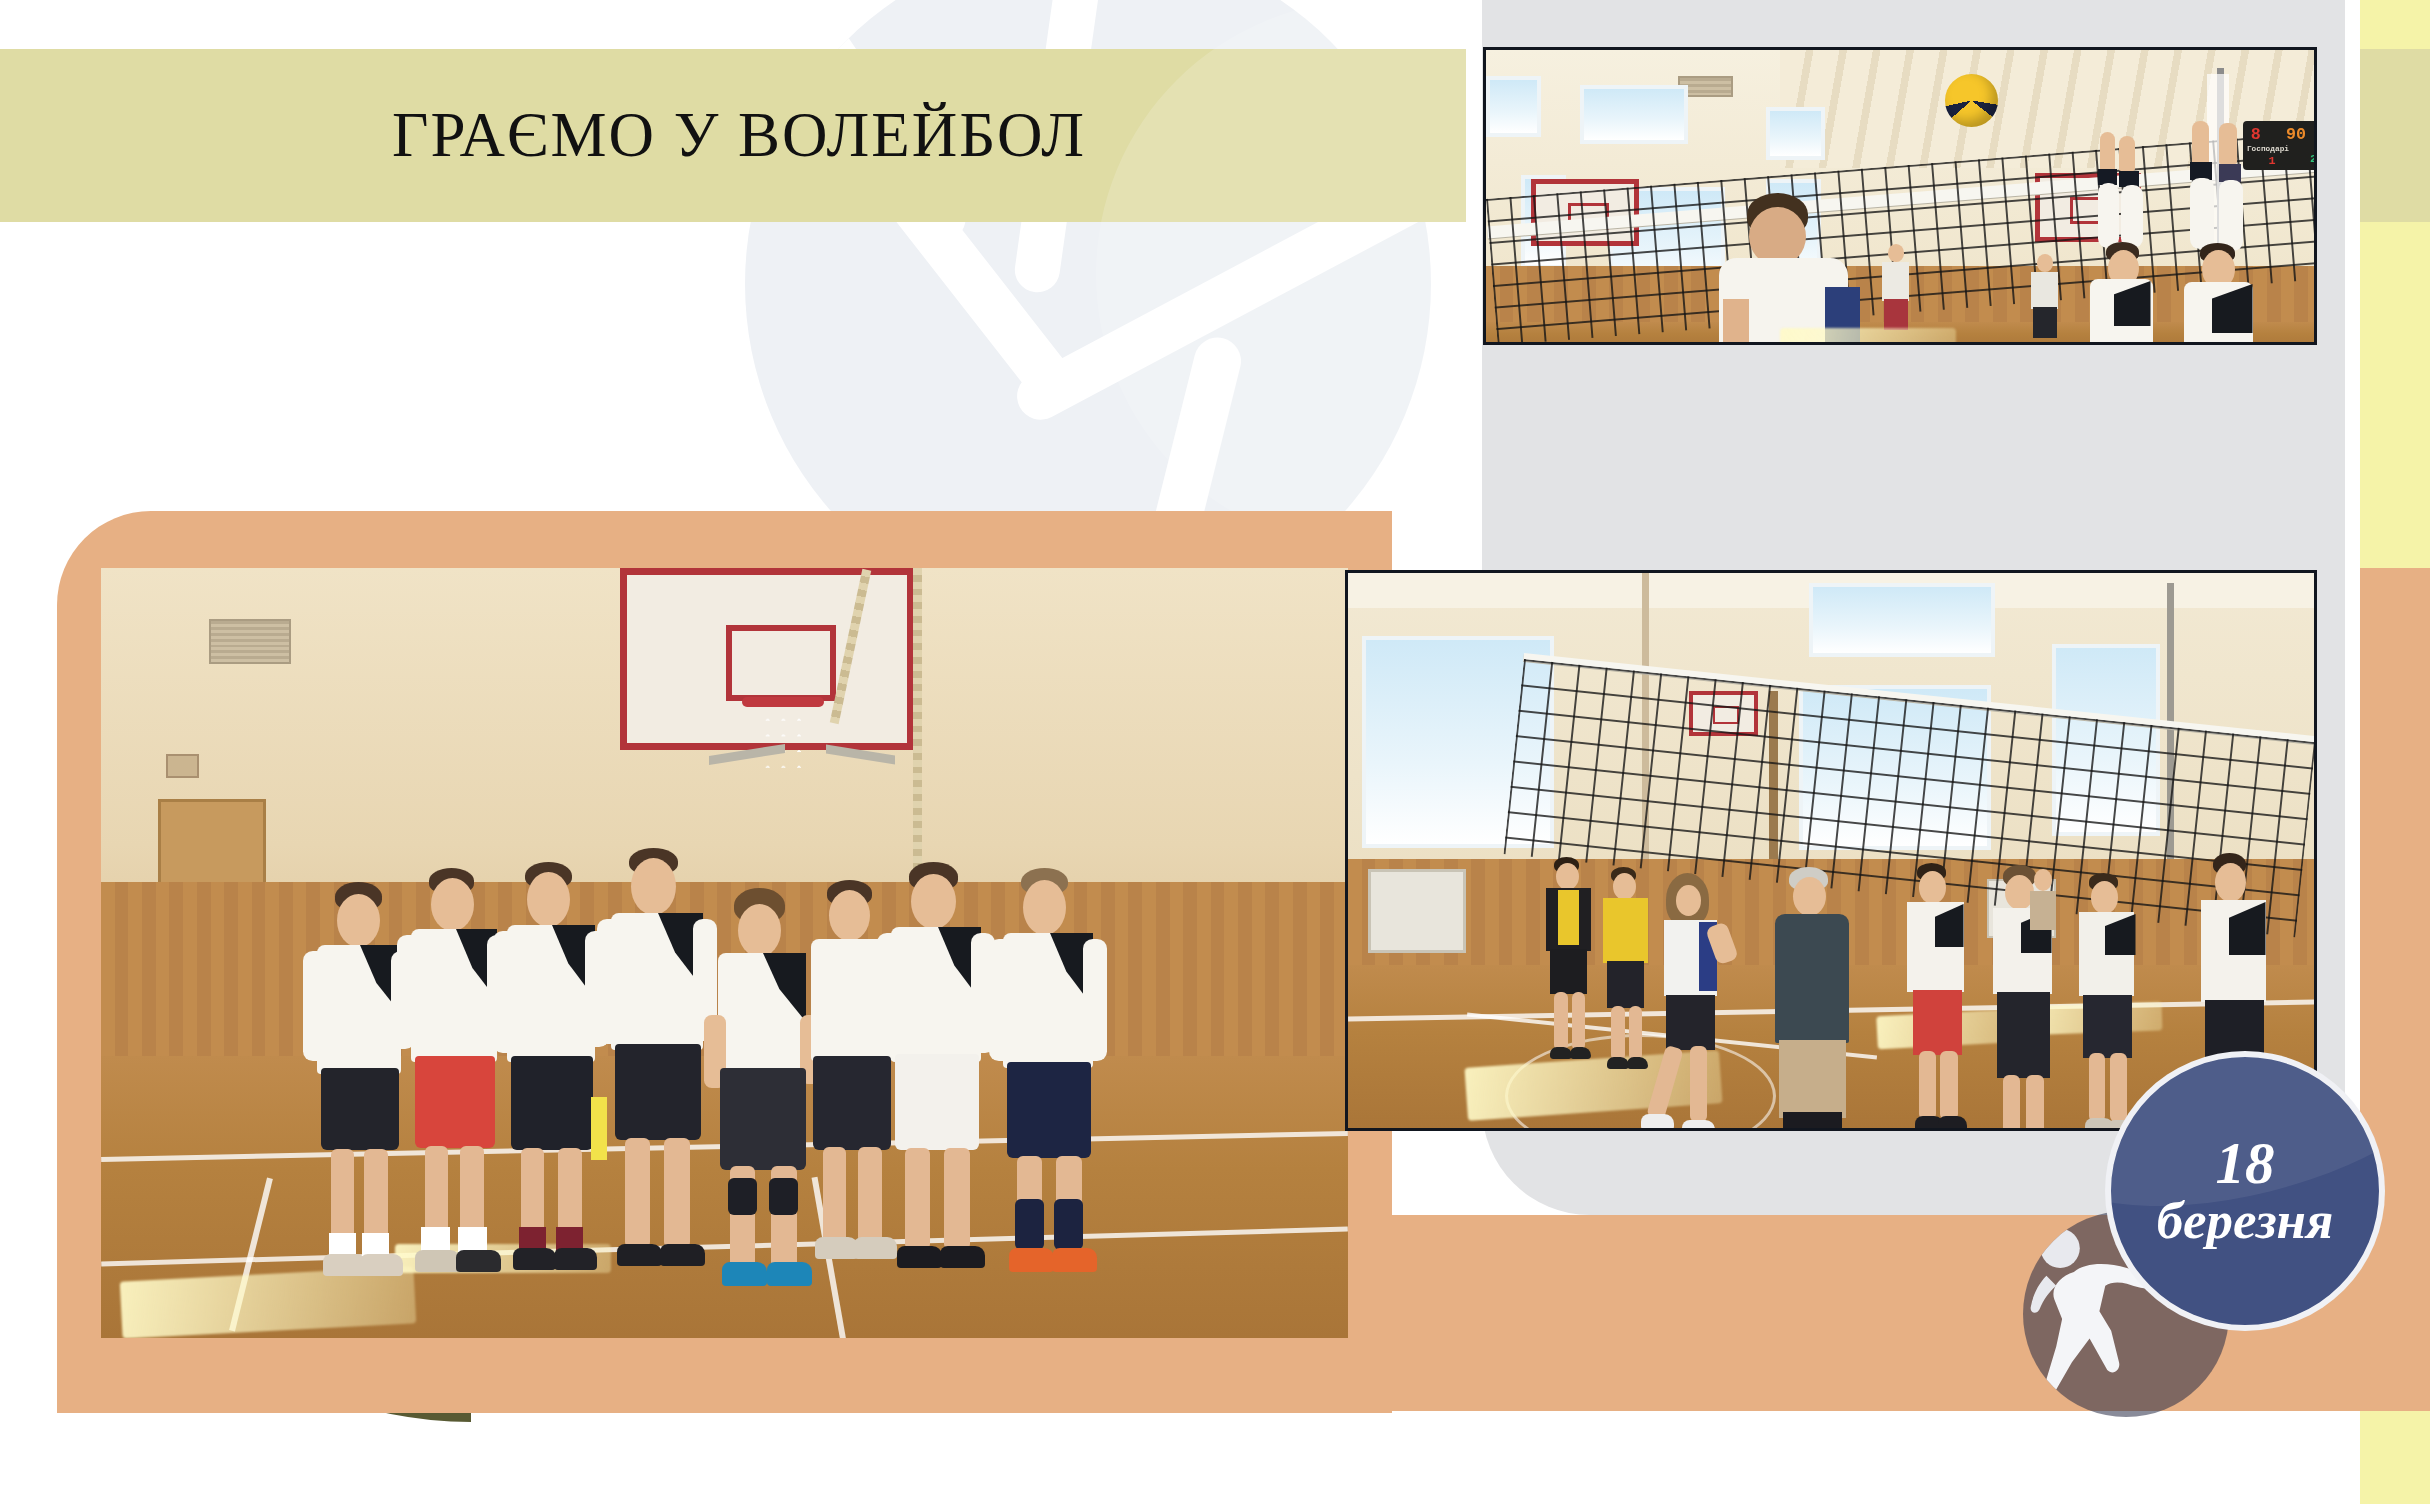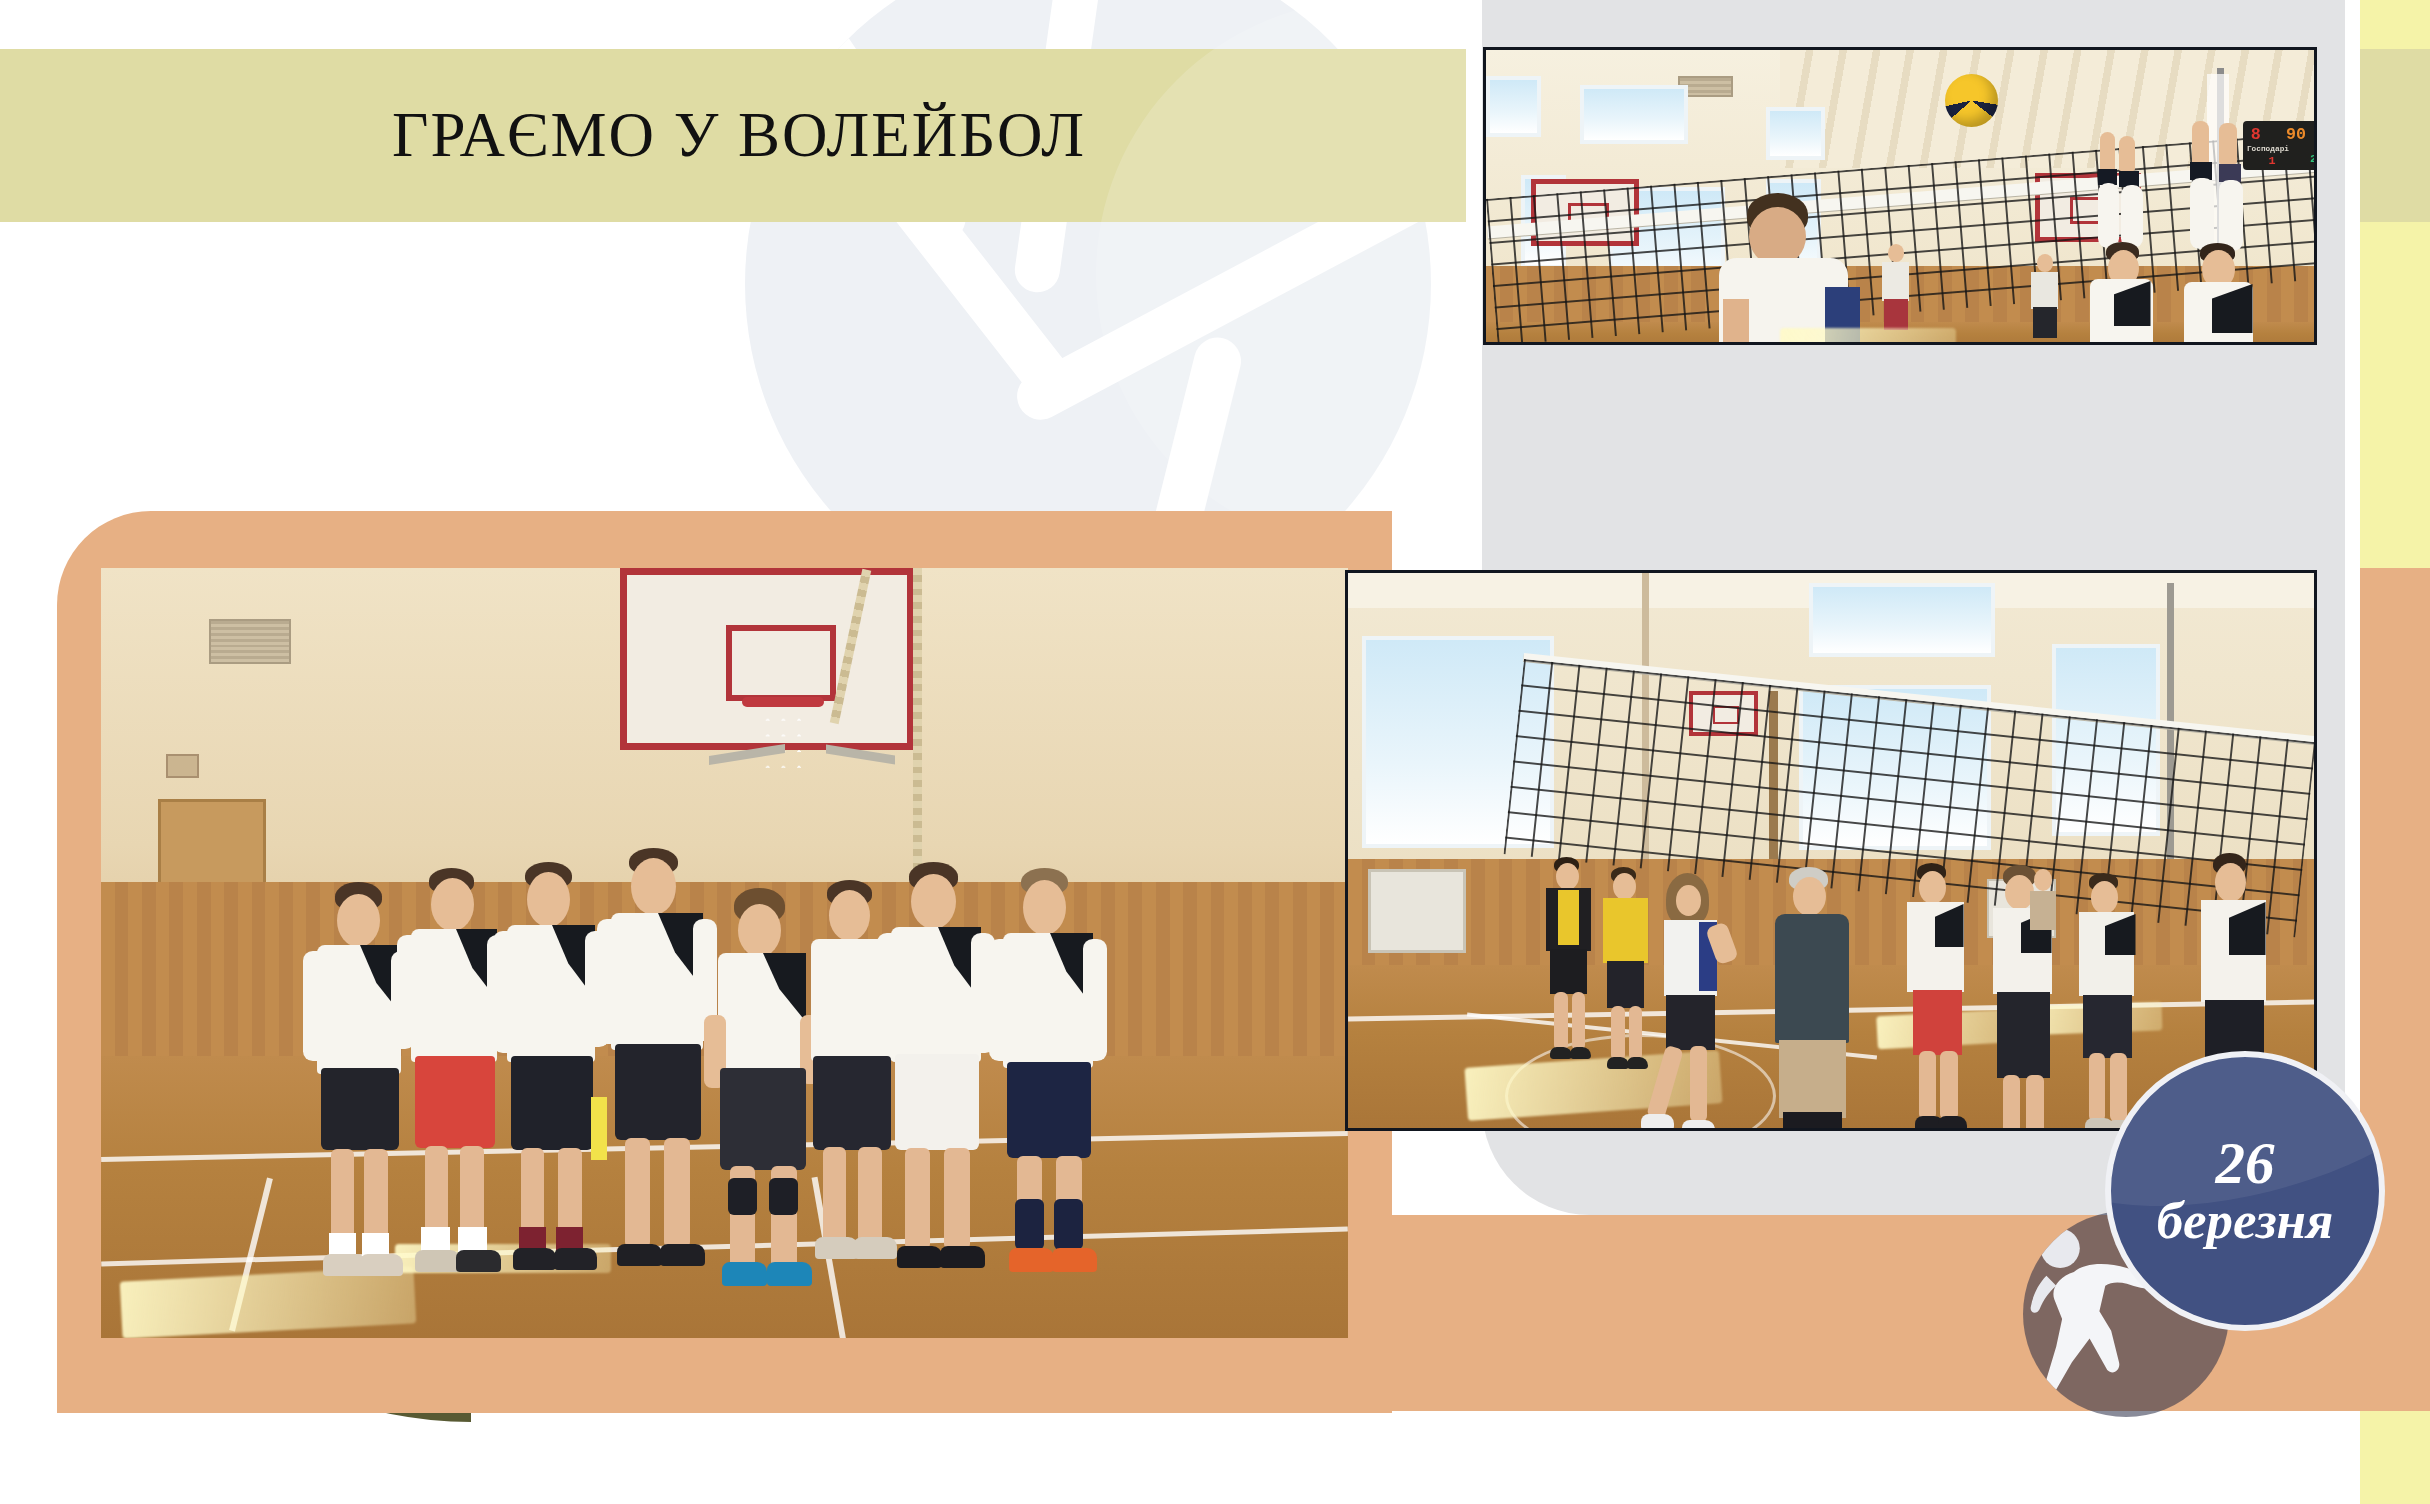--- a/index.html
+++ b/index.html
@@ -532,18 +532,18 @@
     <svg class="sil-svg" width="206" height="206" viewBox="0 0 210 210" xmlns="http://www.w3.org/2000/svg">
       <circle cx="44" cy="34" r="20" fill="#e8e9ee"></circle>
       <path d="M58 58 C70 48 92 48 112 54 C126 58 136 62 146 66 C150 68 150 74 146 75 C136 77 124 74 112 70
                C104 68 96 68 90 72 L84 98 L96 118 L104 150 C106 158 98 164 92 158 L74 126 L56 150
                L40 178 C36 186 26 182 28 174 L40 134 L46 106 L38 86 C34 74 44 62 58 58 Z" fill="#f4f5f8"></path>
       <path d="M30 62 C22 70 16 82 14 94 C13 100 20 102 23 96 C27 86 33 78 40 72 Z" fill="#e8e9ee"></path>
     </svg>
   </div>
 
   <div class="badge">
-    <div class="badge-day">26</div>
+    <div class="badge-day">18</div>
     <div class="badge-month">березня</div>
   </div>
 
 </div>
 
 
 </body></html>

